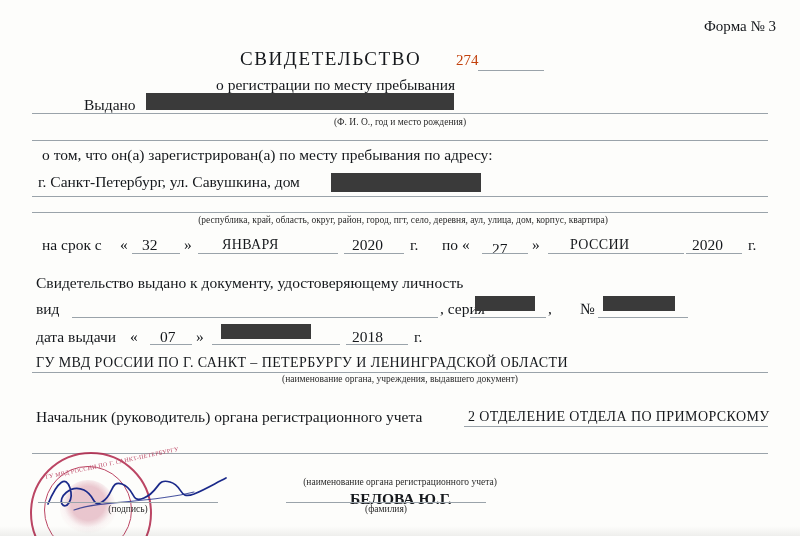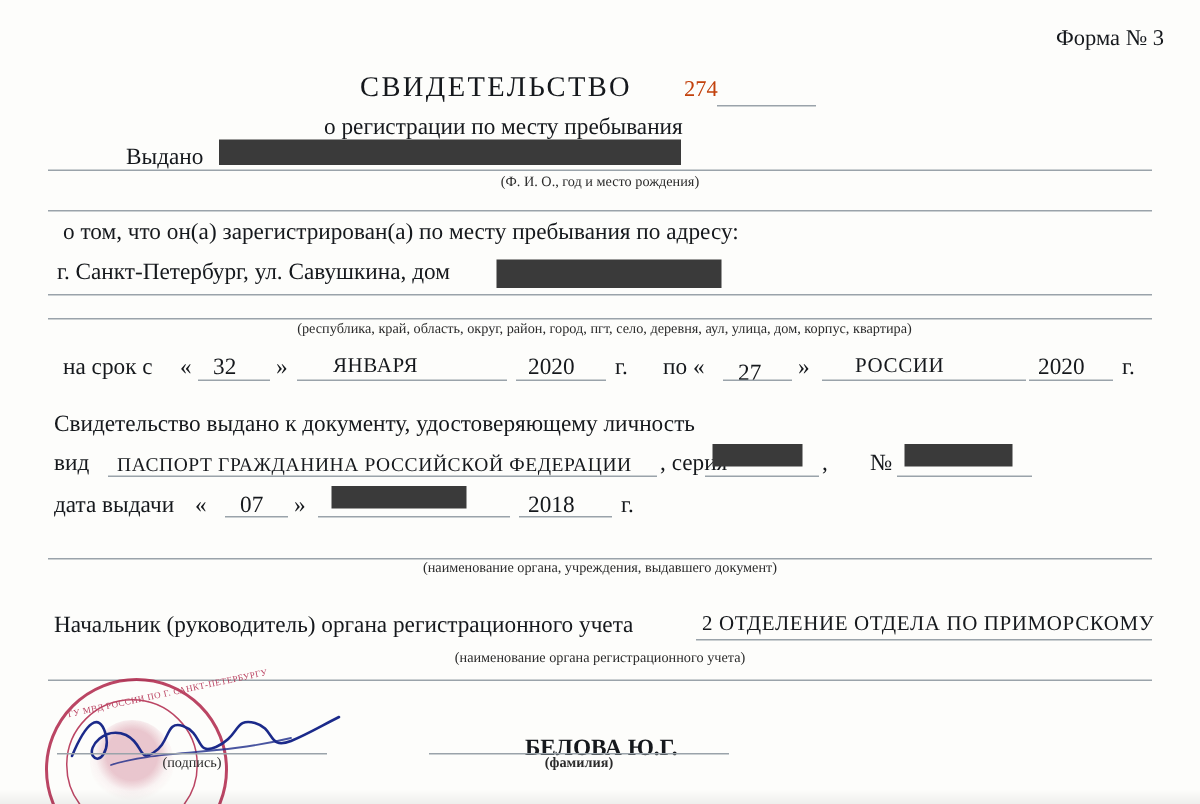--- a/index.html
+++ b/index.html
@@ -167,63 +167,63 @@
   <div class="txt t15" style="left:532px; top:236px;">»</div>
   <div class="txt t14 bold-sp" style="left:570px; top:237px;">РОССИИ</div>
   <div class="line" style="left:548px; top:253px; width:136px;"></div>
   <div class="txt t15" style="left:692px; top:236px;">2020</div>
   <div class="line" style="left:686px; top:253px; width:56px;"></div>
   <div class="txt t15" style="left:748px; top:236px;">г.</div>
 
   <div class="txt t15" style="left:36px; top:274px;">Свидетельство выдано к документу, удостоверяющему личность</div>
 
   <div class="txt t15" style="left:36px; top:300px;">вид</div>
-  <div class="txt t13 bold-sp" style="left:78px; top:302px;">ПАСПОРТ ГРАЖДАНИНА РОССИЙСКОЙ ФЕДЕРАЦИИ</div>
   <div class="line" style="left:72px; top:317px; width:366px;"></div>
   <div class="txt t15" style="left:440px; top:300px;">, серия</div>
   <div class="redact" style="left:475px; top:296px; width:60px; height:15px;"></div>
   <div class="line" style="left:470px; top:317px; width:76px;"></div>
   <div class="txt t15" style="left:548px; top:300px;">,</div>
   <div class="txt t15" style="left:580px; top:300px;">№</div>
   <div class="redact" style="left:603px; top:296px; width:72px; height:15px;"></div>
   <div class="line" style="left:598px; top:317px; width:90px;"></div>
 
   <div class="txt t15" style="left:36px; top:328px;">дата выдачи</div>
   <div class="txt t15" style="left:130px; top:328px;">«</div>
   <div class="txt t15" style="left:160px; top:328px;">07</div>
   <div class="line" style="left:150px; top:344px; width:42px;"></div>
   <div class="txt t15" style="left:196px; top:328px;">»</div>
   <div class="redact" style="left:221px; top:324px; width:90px; height:15px;"></div>
   <div class="line" style="left:212px; top:344px; width:128px;"></div>
   <div class="txt t15" style="left:352px; top:328px;">2018</div>
   <div class="line" style="left:346px; top:344px; width:62px;"></div>
   <div class="txt t15" style="left:414px; top:328px;">г.</div>
 
+  <div class="txt t14 bold-sp" style="left:36px; top:355px;">ГУ  МВД  РОССИИ  ПО  Г. САНКТ – ПЕТЕРБУРГУ  И  ЛЕНИНГРАДСКОЙ ОБЛАСТИ</div>
   <div class="line" style="left:32px; top:372px; width:736px;"></div>
   <div class="caption" style="left:232px; top:374px; width:336px;">(наименование органа, учреждения, выдавшего документ)</div>
 
   <div class="txt t15" style="left:36px; top:408px;">Начальник (руководитель) органа регистрационного учета</div>
   <div class="txt t14 bold-sp" style="left:468px; top:409px;">2 ОТДЕЛЕНИЕ ОТДЕЛА  ПО ПРИМОРСКОМУ</div>
   <div class="line" style="left:464px; top:426px; width:304px;"></div>
   <div class="line" style="left:32px; top:453px; width:736px;"></div>
-  <div class="caption" style="left:260px; top:434px; width:280px;">(наименование органа регистрационного учета)</div>
+  <div class="caption" style="left:260px; top:477px; width:280px;">(наименование органа регистрационного учета)</div>
 
   <div class="stamp">
     <div class="stamp-inner"></div>
     <div class="stamp-core"></div>
     <div class="stamp-txt" style="left:12px; top:6px; transform:rotate(-12deg);">ГУ МВД РОССИИ ПО Г. САНКТ-ПЕТЕРБУРГУ</div>
 
   </div>
 
   <svg class="signature" viewBox="0 0 190 48" width="190" height="48">
     <path d="M4 34 C 14 10, 22 6, 26 18 C 30 30, 22 40, 18 34 C 14 28, 26 14, 40 20 C 52 26, 48 38, 58 32 C 70 25, 66 10, 78 14 C 92 19, 86 34, 100 28 C 116 21, 112 8, 126 12 C 140 16, 134 30, 150 24 C 162 19, 170 14, 182 8" fill="none" stroke="#1b2a8a" stroke-width="1.7" stroke-linecap="round"></path>
     <path d="M30 40 C 60 30, 100 34, 150 22" fill="none" stroke="#1b2a8a" stroke-width="1.2" stroke-linecap="round" opacity="0.8"></path>
   </svg>
 
   <div class="line" style="left:38px; top:502px; width:180px;"></div>
   <div class="caption" style="left:78px; top:504px; width:100px;">(подпись)</div>
 
   <div class="txt t15" style="left:350px; top:490px;font-weight:bold;">БЕЛОВА Ю.Г.</div>
   <div class="line" style="left:286px; top:502px; width:200px;"></div>
-  <div class="caption" style="left:336px; top:504px; width:100px;font-weight:bold;">(фамилия)</div>
+  <div class="caption" style="left:336px; top:504px; width:100px;">(фамилия)</div>
 
   <div class="page-edge-shadow"></div>
 </div>
 
 </body></html>

